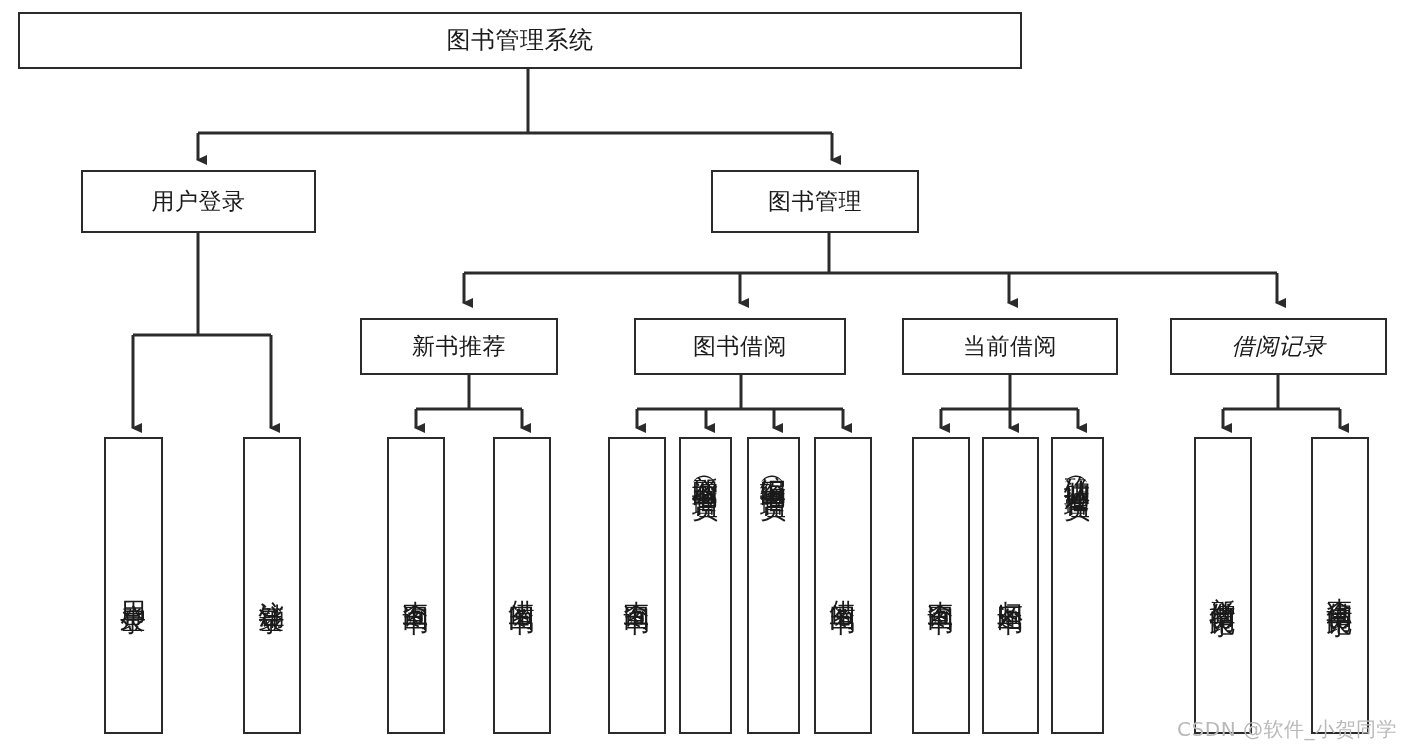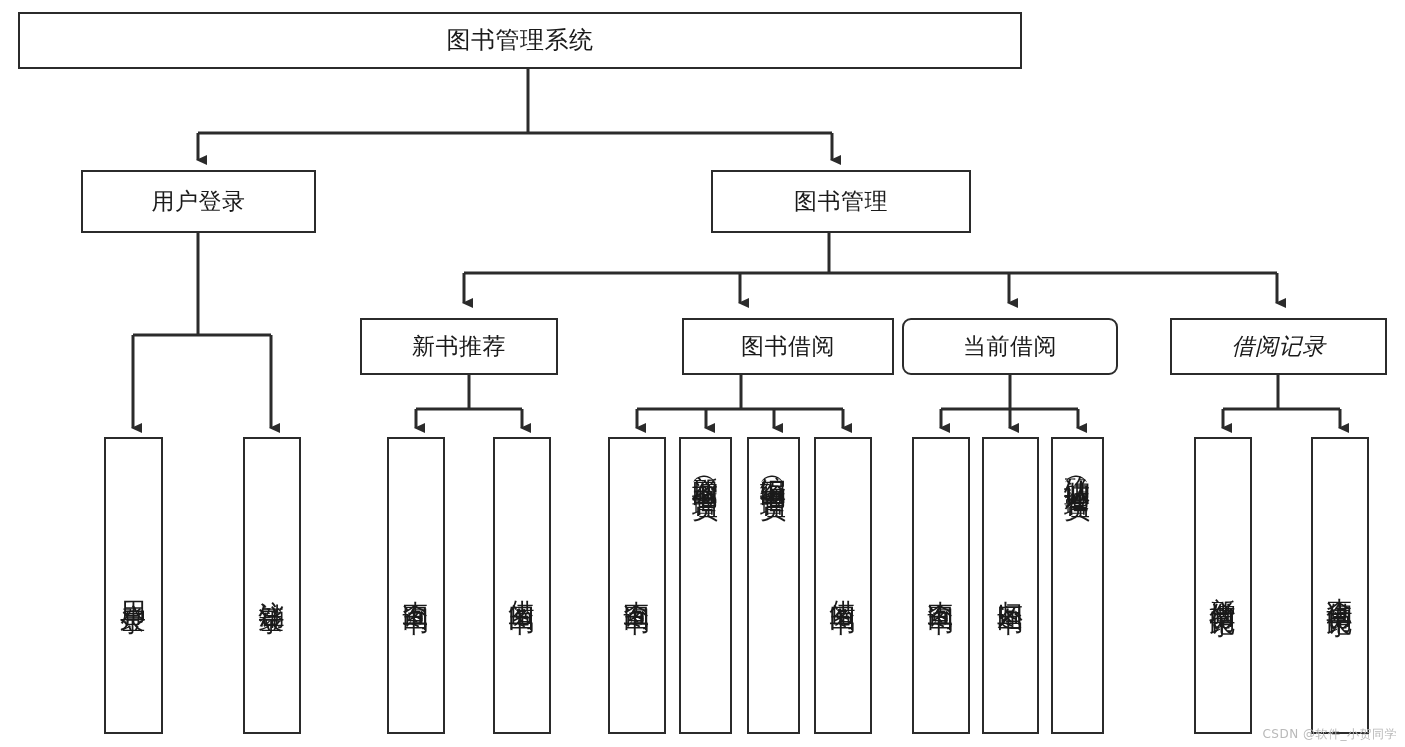--- a/index.html
+++ b/index.html
@@ -56,21 +56,21 @@
     line-height:1.0;
     letter-spacing:3px;
     margin-top:6px;
   }
   .node.v.midtext{ align-items:center; }
   .node.v.midtext .lbl{ margin-top:0; }
   .watermark{
     position:absolute;
     right:8px;
     bottom:4px;
-    font-size:12px;
+    font-size:20px;
     color:#b9b9b9;
     letter-spacing:0.5px;
     white-space:nowrap;
   }
 </style>
 </head>
 <body>
 
 <div id="stage">
 
@@ -125,33 +125,33 @@
   </svg>
 
   <div class="node h root" style="left:18px;top:12px;width:1004px;height:57px;">
     <span class="lbl">图书管理系统</span>
   </div>
 
   <div class="node h" style="left:81px;top:170px;width:235px;height:63px;">
     <span class="lbl">用户登录</span>
   </div>
 
-  <div class="node h" style="left:711px;top:170px;width:260px;height:63px;">
+  <div class="node h" style="left:711px;top:170px;width:208px;height:63px;">
     <span class="lbl">图书管理</span>
   </div>
 
   <div class="node h" style="left:360px;top:318px;width:198px;height:57px;">
     <span class="lbl">新书推荐</span>
   </div>
 
-  <div class="node h" style="left:634px;top:318px;width:212px;height:57px;margin-left:48px;">
+  <div class="node h" style="left:634px;top:318px;width:212px;height:57px;">
     <span class="lbl">图书借阅</span>
   </div>
 
-  <div class="node h" style="left:902px;top:318px;width:216px;height:57px;border-radius:9px;">
+  <div class="node h" style="left:902px;top:318px;width:216px;height:57px;">
     <span class="lbl">当前借阅</span>
   </div>
 
   <div class="node h" style="left:1170px;top:318px;width:217px;height:57px;font-style:italic;">
     <span class="lbl">借阅记录</span>
   </div>
 
   <div class="node v midtext" style="left:104px;top:437px;width:59px;height:297px;">
     <span class="lbl">用户登录</span>
   </div>

